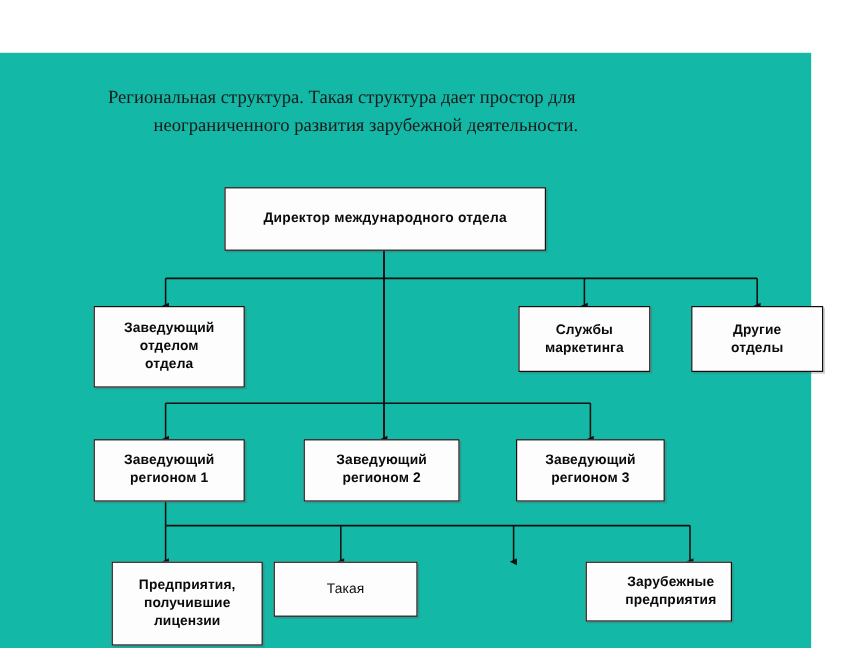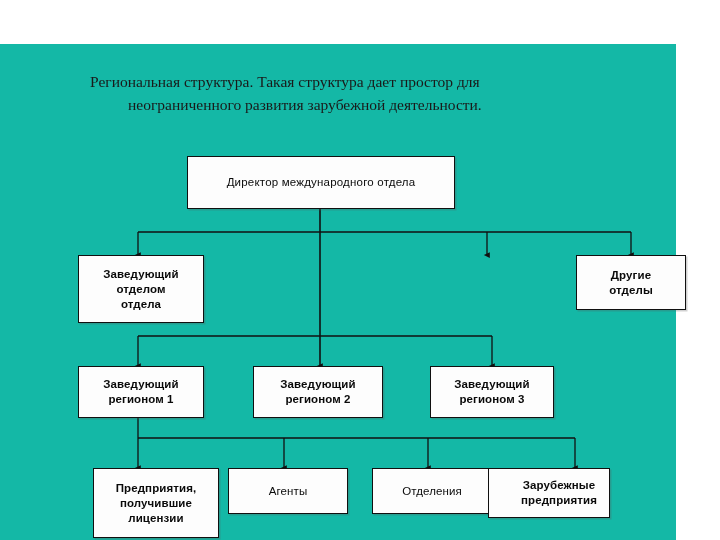--- a/index.html
+++ b/index.html
@@ -105,32 +105,38 @@
 
       <line x1="138" y1="374" x2="138" y2="394" stroke-width="1.3"></line>
       <line x1="138" y1="394" x2="575" y2="394" stroke-width="1.3"></line>
       <line x1="138" y1="394" x2="138" y2="424" stroke-width="1.3" marker-end="url(#arrowhead)"></line>
       <line x1="284" y1="394" x2="284" y2="424" stroke-width="1.3" marker-end="url(#arrowhead)"></line>
       <line x1="428" y1="394" x2="428" y2="424" stroke-width="1.3" marker-end="url(#arrowhead)"></line>
       <line x1="575" y1="394" x2="575" y2="424" stroke-width="1.3" marker-end="url(#arrowhead)"></line>
     </g>
   </svg>
 
-  <div class="node director" style="left:187px; top:112px; width:268px; height:53px;">
+  <div class="node director" style="left:187px; top:112px; width:268px; height:53px;font-weight:bold;">
     <span>Директор международного отдела</span>
   </div>
 
   <div class="node" style="left:78px; top:211px; width:126px; height:68px;">
     <div>
       <span>Заведующий</span>
       <span>отделом</span>
       <span>отдела</span>
     </div>
   </div>
 
+  <div class="node" style="left:432px; top:211px; width:110px; height:55px;">
+    <div>
+      <span>Службы</span>
+      <span>маркетинга</span>
+    </div>
+  </div>
 
   <div class="node" style="left:576px; top:211px; width:110px; height:55px;">
     <div>
       <span>Другие</span>
       <span>отделы</span>
     </div>
   </div>
 
   <div class="node" style="left:78px; top:322px; width:126px; height:52px;">
     <div>
@@ -155,26 +161,23 @@
 
   <div class="node" style="left:93px; top:424px; width:126px; height:70px;">
     <div>
       <span>Предприятия,</span>
       <span>получившие</span>
       <span>лицензии</span>
     </div>
   </div>
 
   <div class="node thin" style="left:228px; top:424px; width:120px; height:46px;">
-    <span>Агенты</span>
+    <span>Такая</span>
   </div>
 
-  <div class="node thin" style="left:372px; top:424px; width:120px; height:46px;">
-    <span>Отделения</span>
-  </div>
 
   <div class="node" style="left:488px; top:424px; width:122px; height:50px;padding-left:24px;">
     <div>
       <span>Зарубежные</span>
       <span>предприятия</span>
     </div>
   </div>
 
 </div>
 

